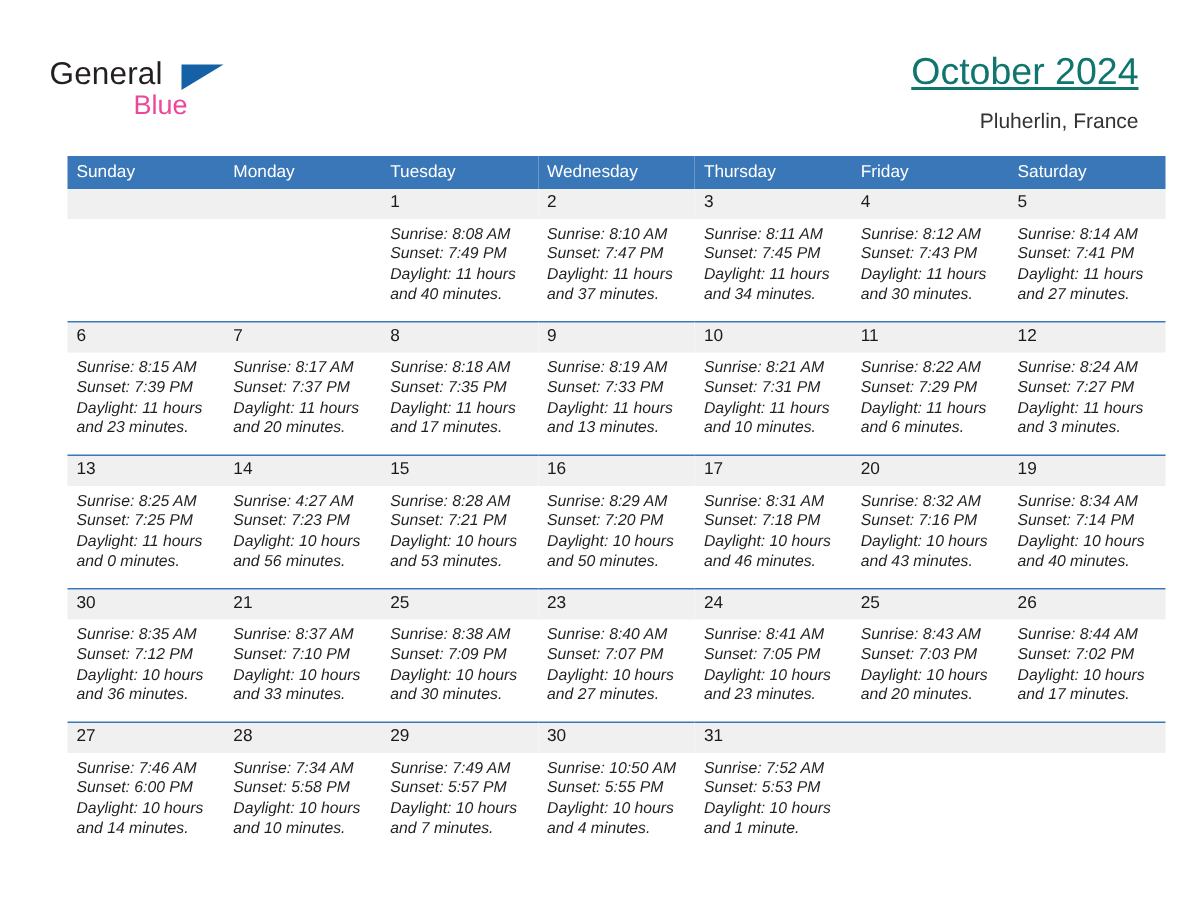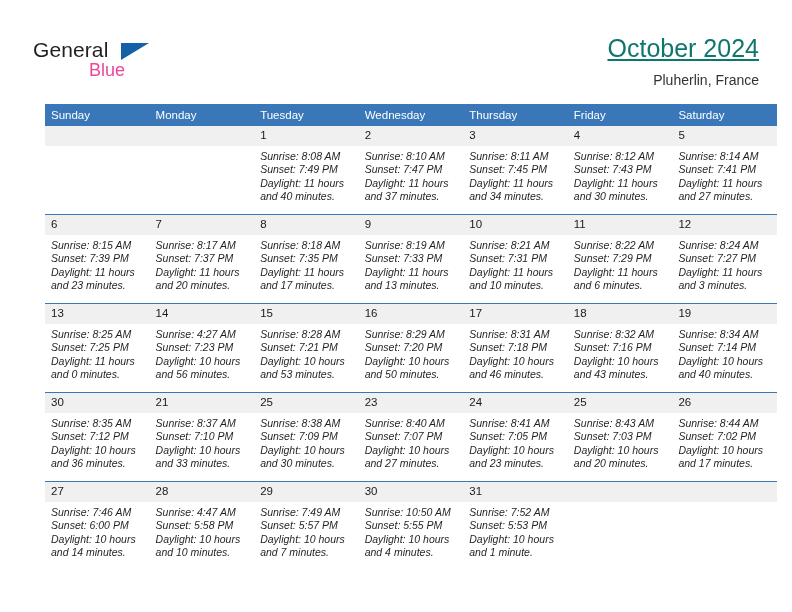--- a/index.html
+++ b/index.html
@@ -293,21 +293,21 @@
 and 50 minutes.</div>
         </td>
         <td>
           <div class="daynum">17</div>
           <div class="info">Sunrise: 8:31 AM
 Sunset: 7:18 PM
 Daylight: 10 hours
 and 46 minutes.</div>
         </td>
         <td>
-          <div class="daynum">18</div>
+          <div class="daynum">20</div>
           <div class="info">Sunrise: 8:32 AM
 Sunset: 7:16 PM
 Daylight: 10 hours
 and 43 minutes.</div>
         </td>
         <td>
           <div class="daynum">19</div>
           <div class="info">Sunrise: 8:34 AM
 Sunset: 7:14 PM
 Daylight: 10 hours
@@ -370,21 +370,21 @@
       <tr class="week">
         <td>
           <div class="daynum">27</div>
           <div class="info">Sunrise: 7:46 AM
 Sunset: 6:00 PM
 Daylight: 10 hours
 and 14 minutes.</div>
         </td>
         <td>
           <div class="daynum">28</div>
-          <div class="info">Sunrise: 4:47 AM
+          <div class="info">Sunrise: 7:34 AM
 Sunset: 5:58 PM
 Daylight: 10 hours
 and 10 minutes.</div>
         </td>
         <td>
           <div class="daynum">29</div>
           <div class="info">Sunrise: 7:49 AM
 Sunset: 5:57 PM
 Daylight: 10 hours
 and 7 minutes.</div>

